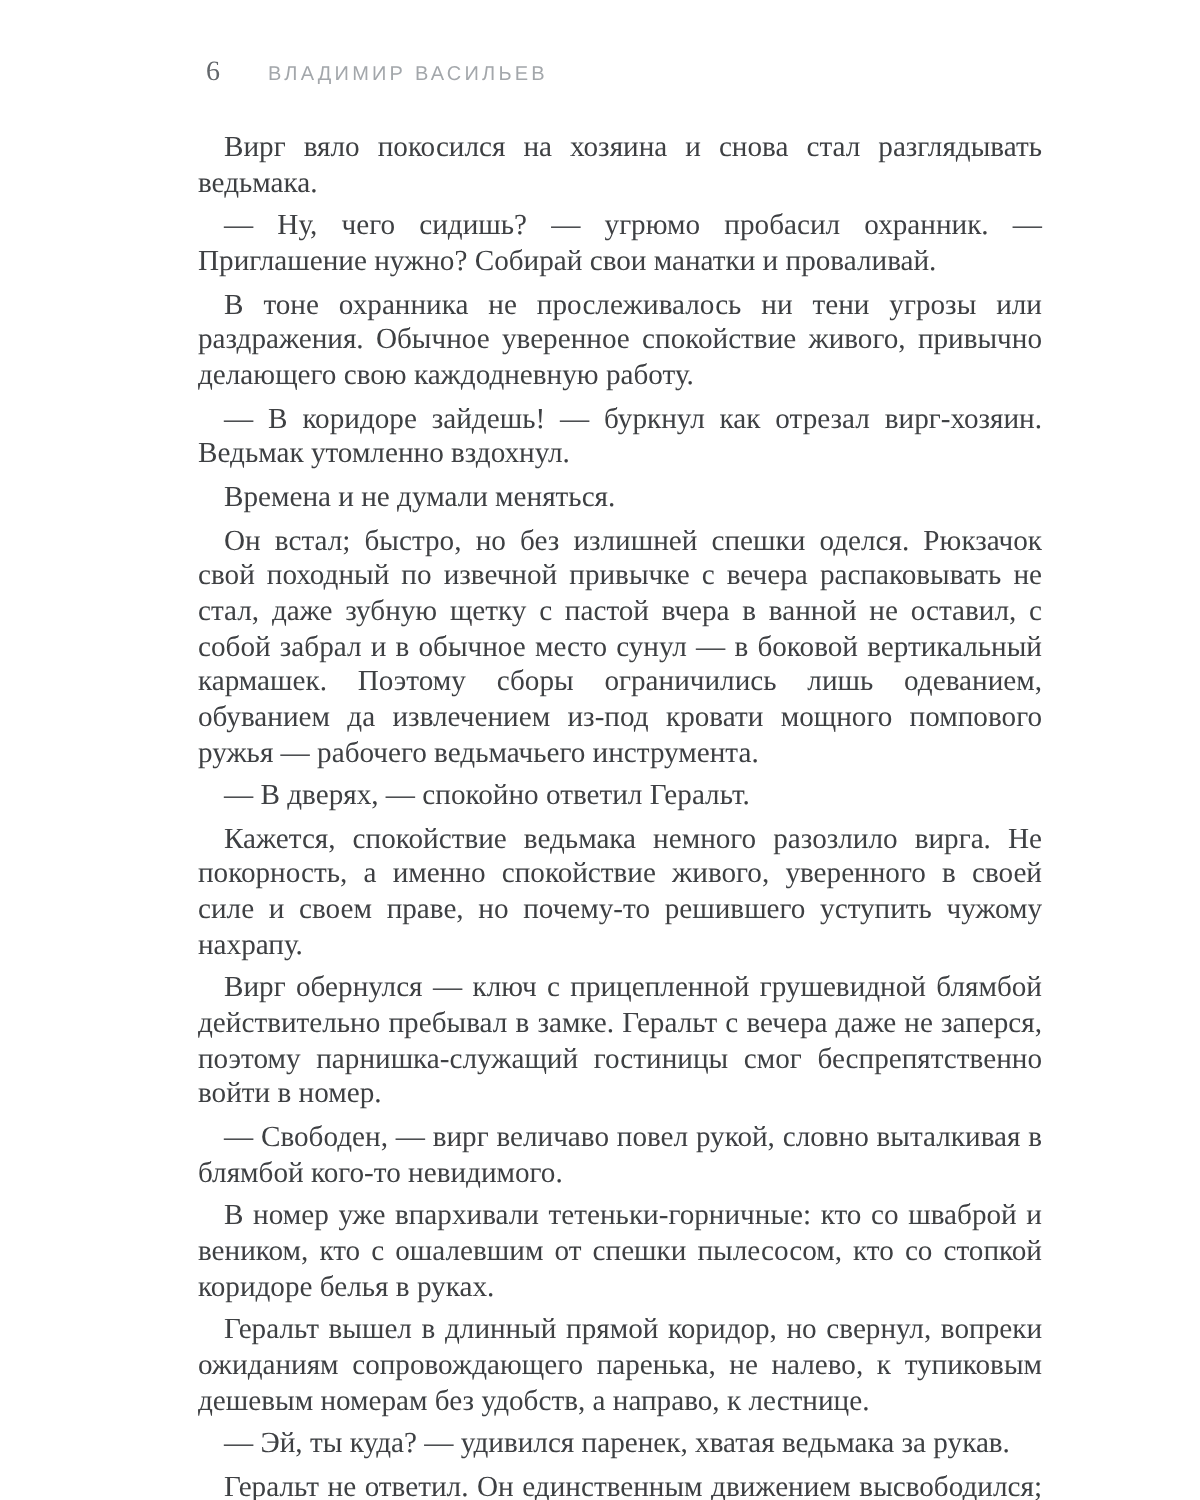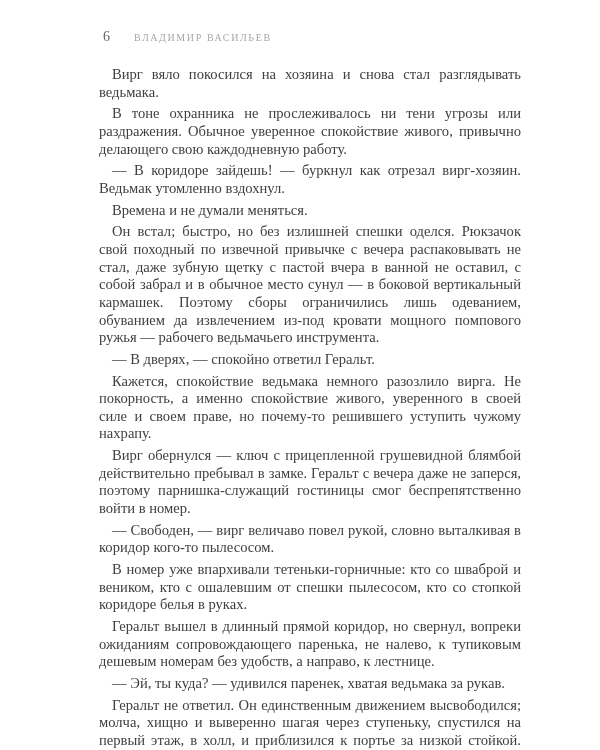--- a/index.html
+++ b/index.html
@@ -23,21 +23,21 @@
       display: flex;
       align-items: baseline;
     }
     .page-number {
       font-family: "Liberation Serif", serif;
       font-size: 14px;
       color: #63676b;
       line-height: 14px;
     }
     .running-title {
-      font-family: Liberation Serif, serif;
+      font-family: Liberation Sans, sans-serif;
       font-size: 10px;
       font-weight: 400;
       letter-spacing: 1.6px;
       color: #a3a7ab;
       margin-left: 24px;
     }
     .body-text {
       position: absolute;
       top: 62px;
       left: 95px;
@@ -61,27 +61,28 @@
 <div class="page">
 
   <div class="page-header">
     <span class="page-number">6</span>
     <span class="running-title">ВЛАДИМИР ВАСИЛЬЕВ</span>
   </div>
 
   <div class="body-text">
 
   <p>Вирг вяло покосился на хозяина и снова стал разглядывать ведьмака.</p>
+      <p>— Ну, чего сидишь? — угрюмо пробасил охранник. — Приглашение нужно? Собирай свои манатки и проваливай.</p>
       <p>В тоне охранника не прослеживалось ни тени угрозы или раздражения. Обычное уверенное спокойствие живого, привычно делающего свою каждодневную работу.</p>
       <p>— В коридоре зайдешь! — буркнул как отрезал вирг-хозяин. Ведьмак утомленно вздохнул.</p>
       <p>Времена и не думали меняться.</p>
       <p>Он встал; быстро, но без излишней спешки оделся. Рюкзачок свой походный по извечной привычке с вечера распаковывать не стал, даже зубную щетку с пастой вчера в ванной не оставил, с собой забрал и в обычное место сунул — в боковой вертикальный кармашек. Поэтому сборы ограничились лишь одеванием, обуванием да извлечением из-под кровати мощного помпового ружья — рабочего ведьмачьего инструмента.</p>
       <p>— В дверях, — спокойно ответил Геральт.</p>
       <p>Кажется, спокойствие ведьмака немного разозлило вирга. Не покорность, а именно спокойствие живого, уверенного в своей силе и своем праве, но почему-то решившего уступить чужому нахрапу.</p>
       <p>Вирг обернулся — ключ с прицепленной грушевидной блямбой действительно пребывал в замке. Геральт с вечера даже не заперся, поэтому парнишка-служащий гостиницы смог беспрепятственно войти в номер.</p>
-      <p>— Свободен, — вирг величаво повел рукой, словно выталкивая в коридор кого-то пылесосом.</p>
+      <p>— Свободен, — вирг величаво повел рукой, словно выталкивая в блямбой кого-то невидимого.</p>
       <p>В номер уже впархивали тетеньки-горничные: кто со шваброй и веником, кто с ошалевшим от спешки пылесосом, кто со стопкой коридоре белья в руках.</p>
       <p>Геральт вышел в длинный прямой коридор, но свернул, вопреки ожиданиям сопровождающего паренька, не налево, к тупиковым дешевым номерам без удобств, а направо, к лестнице.</p>
       <p>— Эй, ты куда? — удивился паренек, хватая ведьмака за рукав.</p>
       <p>Геральт не ответил. Он единственным движением высвободился; молча, хищно и выверенно шагая через ступеньку, спустился на первый этаж, в холл, и приблизился к портье за низкой стойкой. Портье, прилизанный человек лет тридцати пяти, дежурно улыбнулся ему навстречу.</p>
     </div>
 
 </div>
 
 </body></html>

